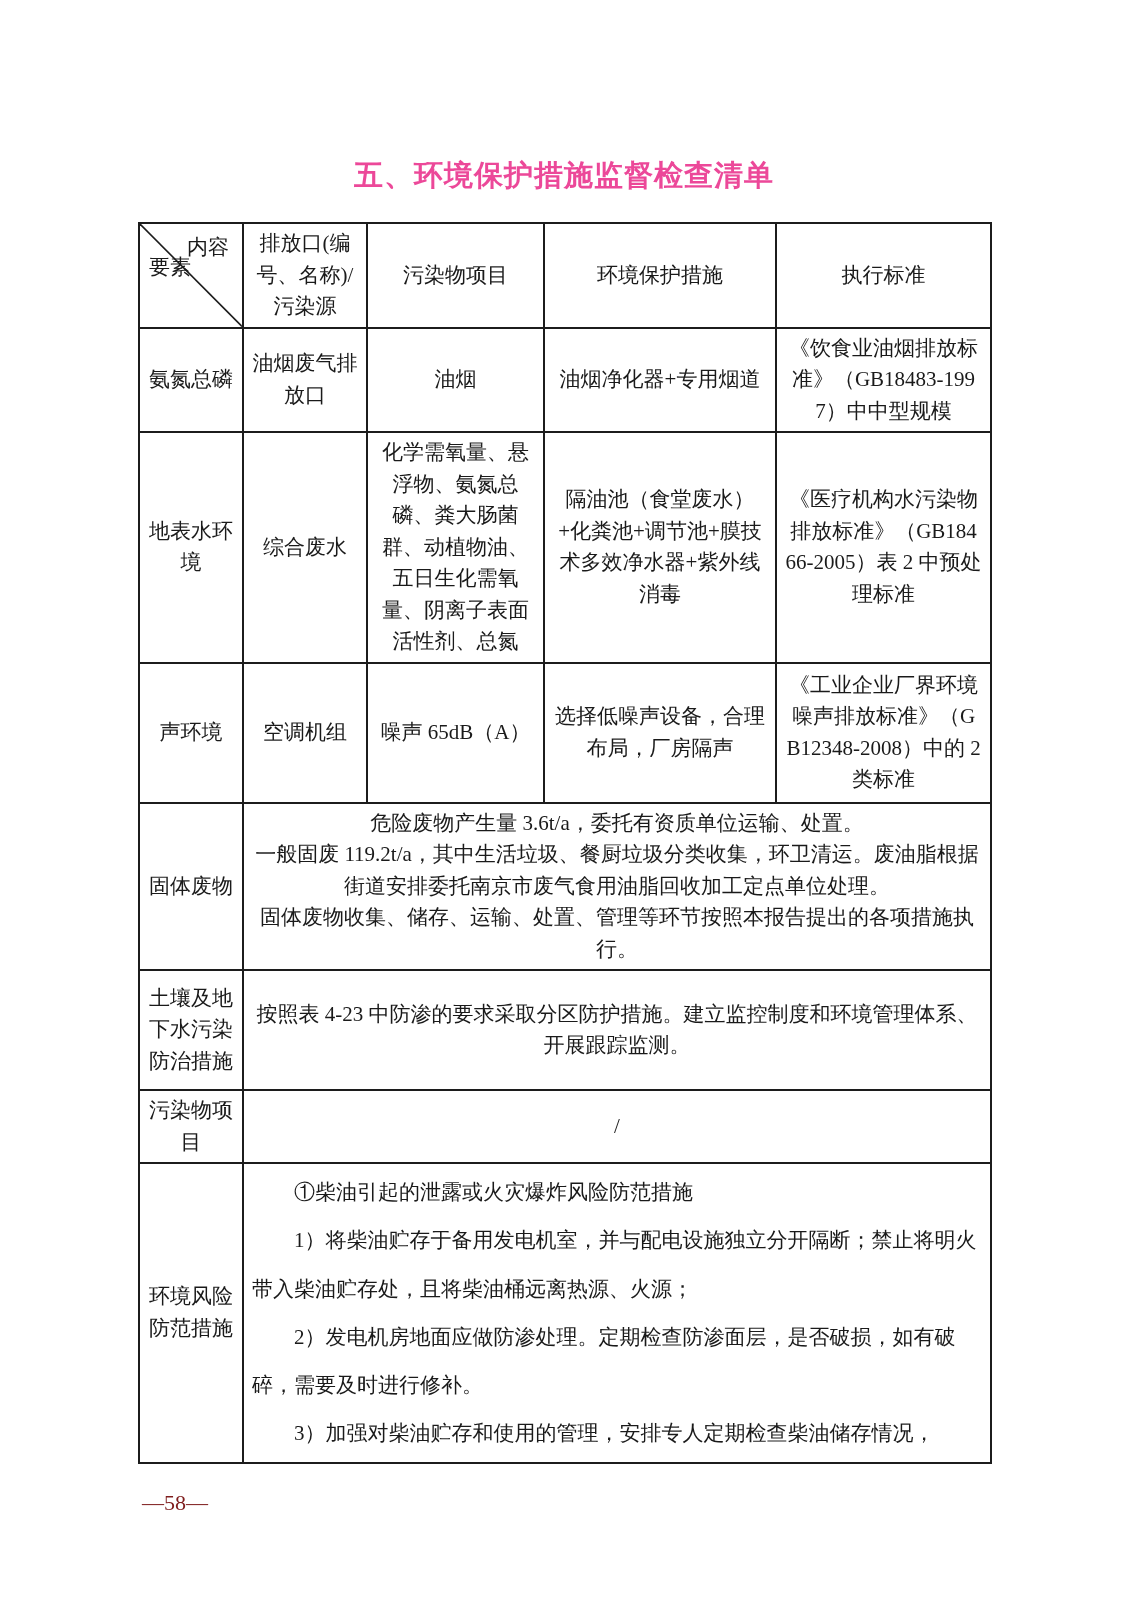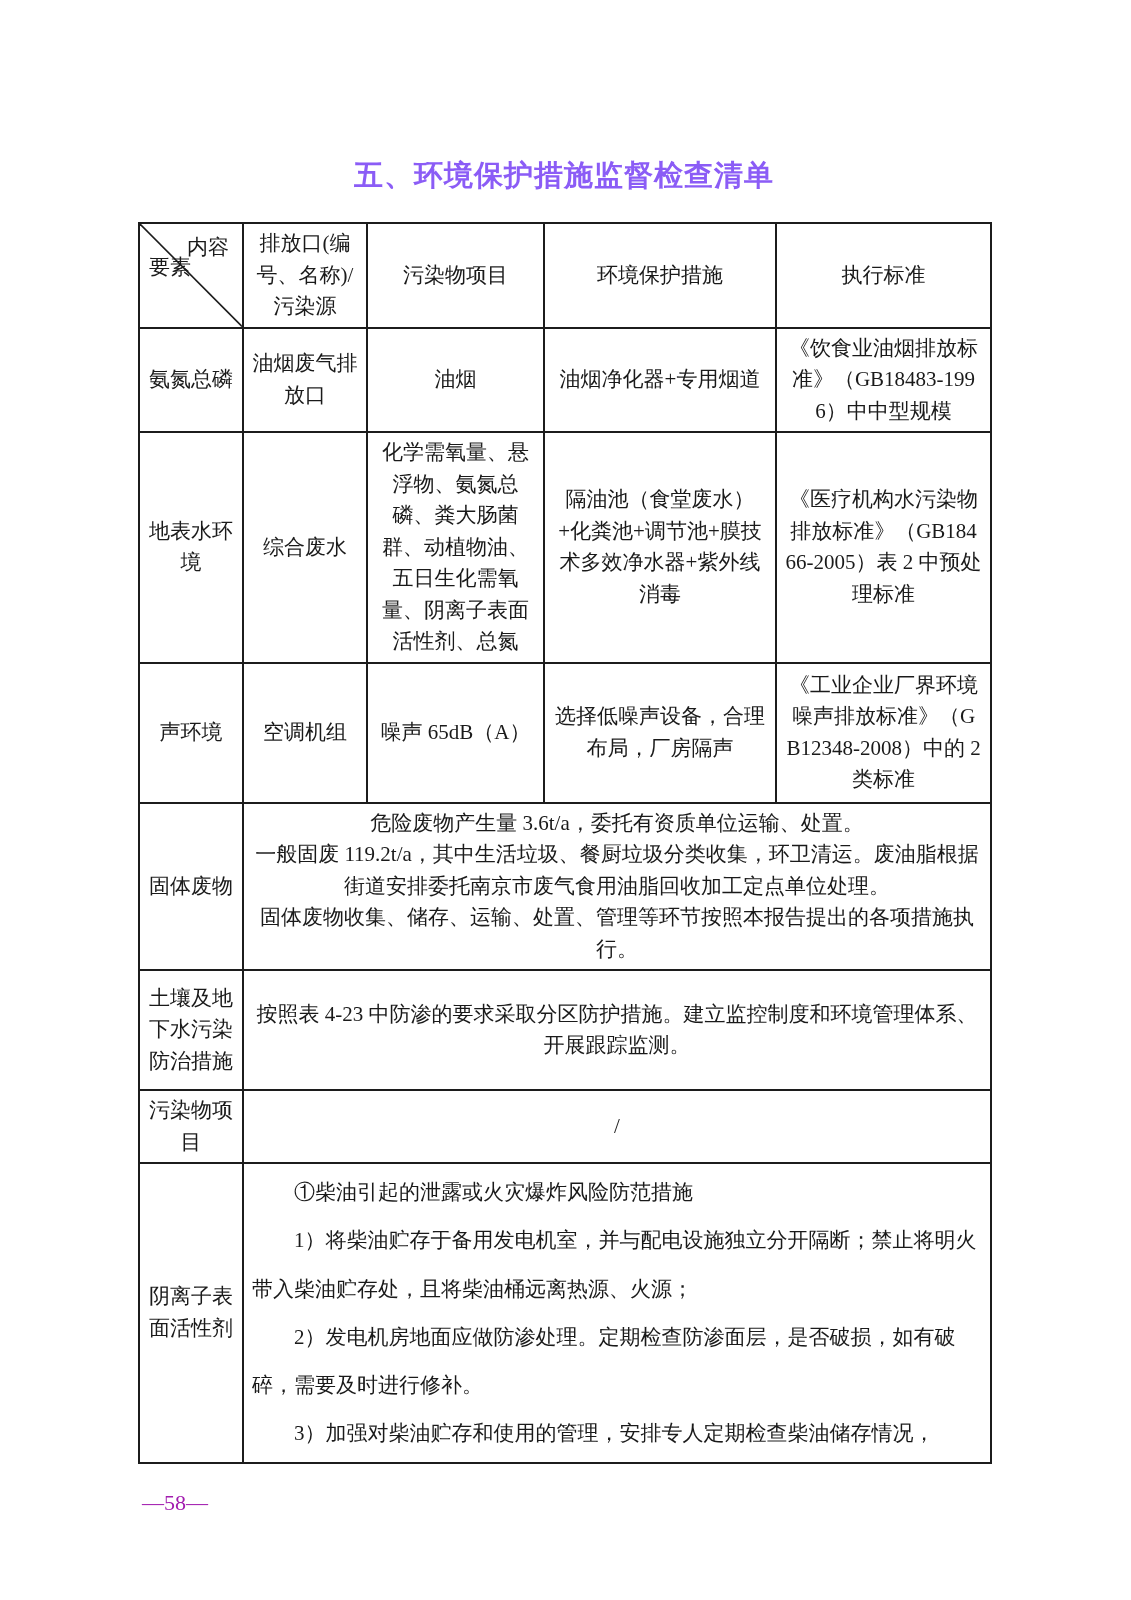--- a/index.html
+++ b/index.html
@@ -13,21 +13,21 @@
     color: #1a1a1a;
   }
   .doc-title {
     position: absolute;
     top: 156px; left: 0; width: 1128px;
     text-align: center;
     font-family: "Liberation Sans", "DejaVu Sans", sans-serif;
     font-weight: 700;
     font-size: 29px;
     letter-spacing: 1px;
-    color: #8b5cf6;
+    color: #ec4899;
   }
   table.checklist {
     position: absolute;
     top: 222px; left: 138px;
     width: 852px;
     border-collapse: collapse;
     table-layout: fixed;
     font-size: 21px;
     line-height: 1.5;
     color: #1a1a1a;
@@ -68,21 +68,21 @@
   td.risk-cell { padding: 10px 14px; margin-top: 14px; }
   td.risk-cell p {
     text-indent: 2em;
     line-height: 2.3;
     text-align: left;
   }
   .page-number {
     position: absolute;
     top: 1490px; left: 142px;
     font-size: 22px;
-    color: #a21caf;
+    color: #7f1d1d;
   }
 </style>
 </head>
 <body>
 
 <div class="page">
 
   <div class="doc-title">五、环境保护措施监督检查清单</div>
 
   <table class="checklist">
@@ -107,21 +107,21 @@
       <td>污染物项目</td>
       <td>环境保护措施</td>
       <td>执行标准</td>
     </tr>
 
     <tr class="h-atm">
       <td class="label-cell">氨氮总磷</td>
       <td>油烟废气排放口</td>
       <td>油烟</td>
       <td>油烟净化器+专用烟道</td>
-      <td>《饮食业油烟排放标准》（GB18483-1996）中中型规模</td>
+      <td>《饮食业油烟排放标准》（GB18483-1997）中中型规模</td>
     </tr>
 
     <tr class="h-water">
       <td class="label-cell">地表水环境</td>
       <td>综合废水</td>
       <td>化学需氧量、悬浮物、氨氮总磷、粪大肠菌群、动植物油、五日生化需氧量、阴离子表面活性剂、总氮</td>
       <td>隔油池（食堂废水）+化粪池+调节池+膜技术多效净水器+紫外线消毒</td>
       <td>《医疗机构水污染物排放标准》（GB18466-2005）表 2 中预处理标准</td>
     </tr>
 
@@ -147,21 +147,21 @@
       <td class="label-cell">土壤及地下水污染防治措施</td>
       <td class="merged-cell" colspan="4">按照表 4-23 中防渗的要求采取分区防护措施。建立监控制度和环境管理体系、开展跟踪监测。</td>
     </tr>
 
     <tr class="h-eco">
       <td class="label-cell">污染物项目</td>
       <td class="merged-cell" colspan="4">/</td>
     </tr>
 
     <tr class="h-risk">
-      <td class="label-cell">阴离子表面活性剂</td>
+      <td class="label-cell">环境风险防范措施</td>
       <td class="merged-cell risk-cell" colspan="4">
         <p>①柴油引起的泄露或火灾爆炸风险防范措施</p>
         <p>1）将柴油贮存于备用发电机室，并与配电设施独立分开隔断；禁止将明火带入柴油贮存处，且将柴油桶远离热源、火源；</p>
         <p>2）发电机房地面应做防渗处理。定期检查防渗面层，是否破损，如有破碎，需要及时进行修补。</p>
         <p>3）加强对柴油贮存和使用的管理，安排专人定期检查柴油储存情况，</p>
       </td>
     </tr>
   </tbody>
     </table>
 

